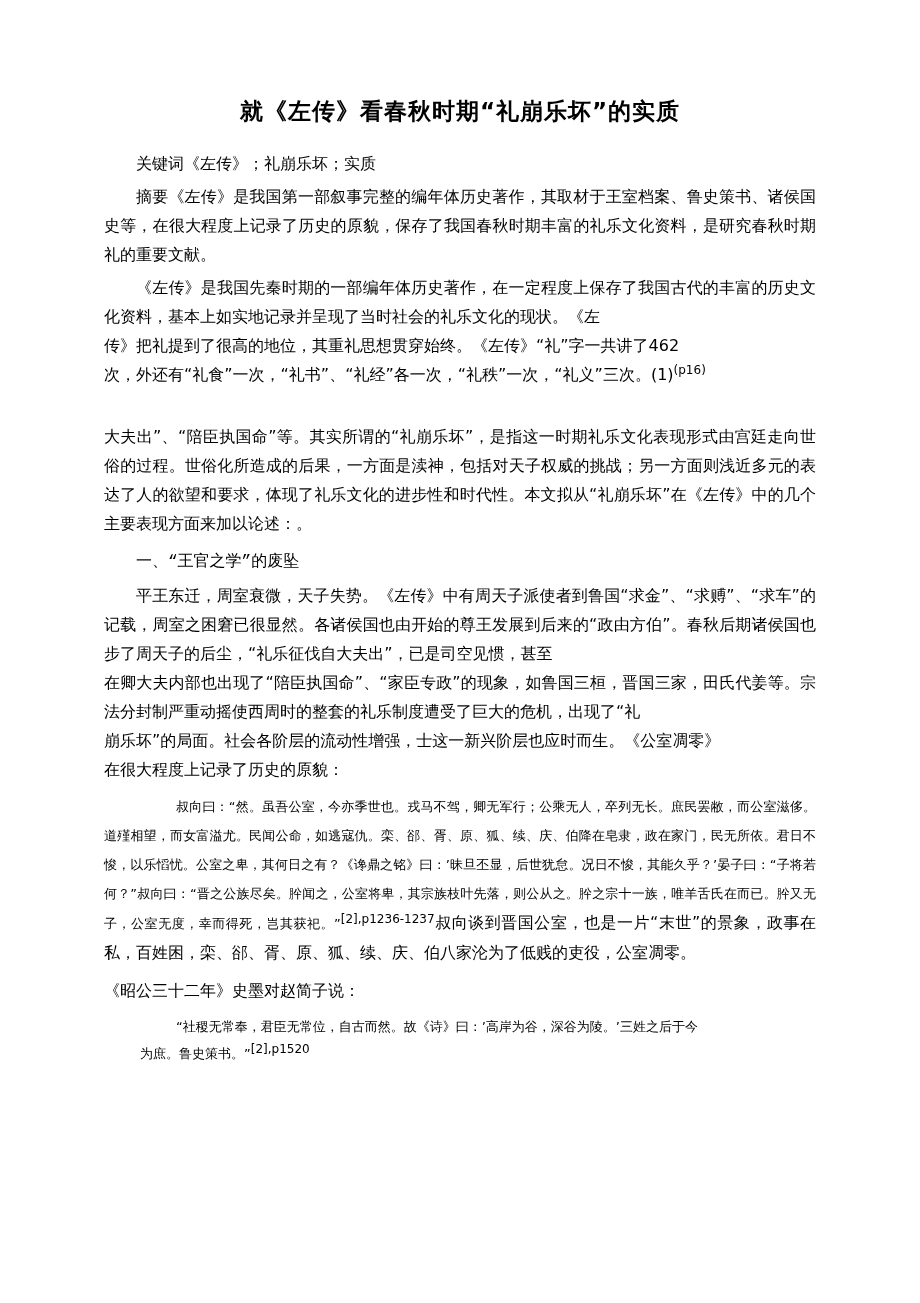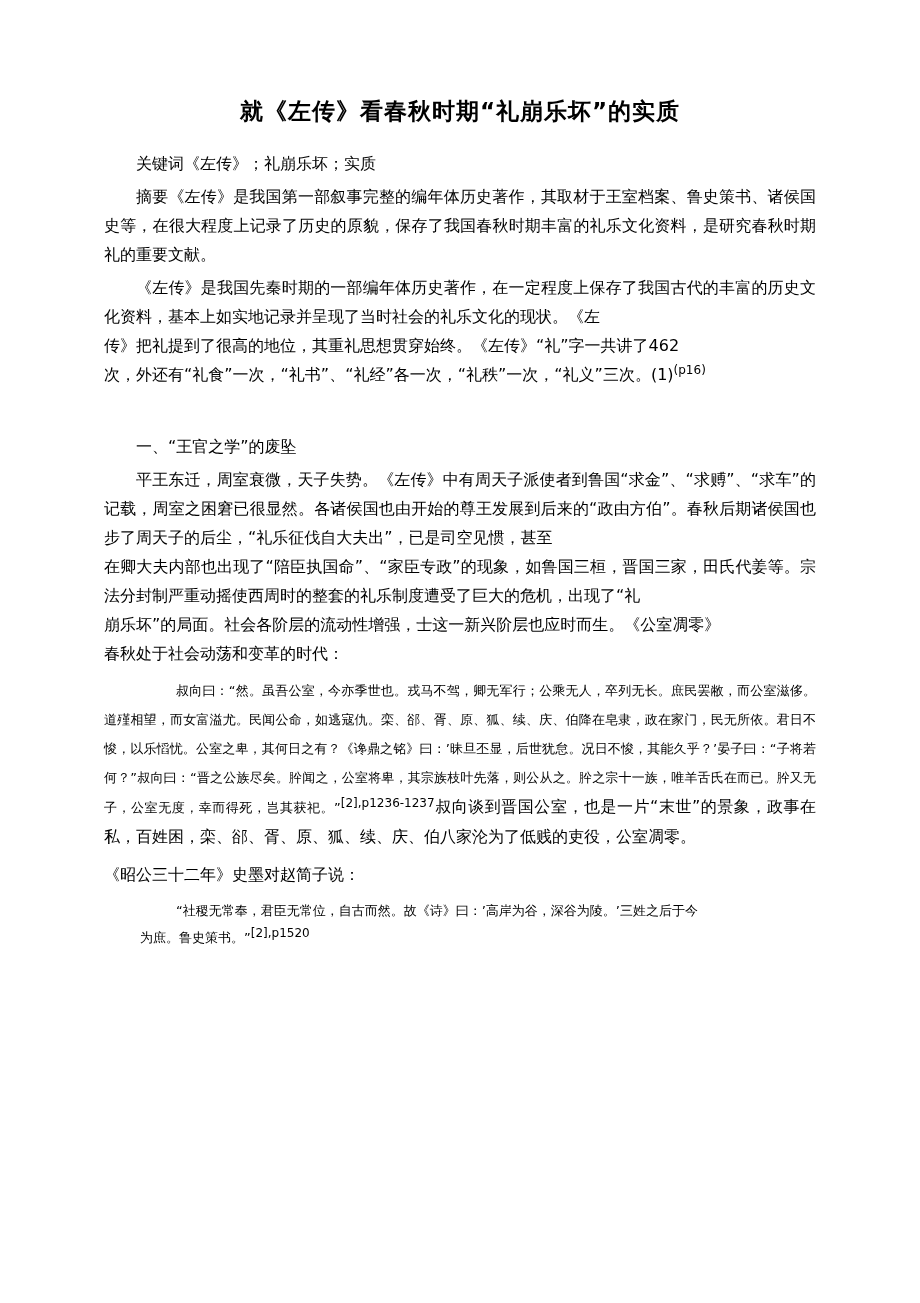--- a/index.html
+++ b/index.html
@@ -26,20 +26,21 @@
     letter-spacing: 1px;
   }
   .para, .heading {
     font-size: 16px;
     line-height: 29px;
     text-align: justify;
     margin: 4px 0;
   }
   .heading {
     margin: 10px 0 2px 0;
+    font-family: Liberation Mono, monospace;
   }
   .indent {
     text-indent: 32px;
   }
   .quote {
     font-size: 13px;
     line-height: 29px;
     text-align: justify;
     margin: 8px 0;
     text-indent: 72px;
@@ -61,20 +62,20 @@
 </style>
 </head>
 <body>
 
 <div class="page">
   <h1 class="title">就《左传》看春秋时期“礼崩乐坏”的实质</h1>
   <div>
       <p class="para indent"><span>关键词《左传》；礼崩乐坏；实质</span></p>
       <p class="para indent"><span>摘要《左传》是我国第一部叙事完整的编年体历史著作，其取材于王室档案、鲁史策书、诸侯国史等，在很大程度上记录了历史的原貌，保存了我国春秋时期丰富的礼乐文化资料，是研究春秋时期礼的重要文献。</span></p>
       <p class="para indent"><span>《左传》是我国先秦时期的一部编年体历史著作，在一定程度上保存了我国古代的丰富的历史文化资料，基本上如实地记录并呈现了当时社会的礼乐文化的现状。《左</span><br><span>传》把礼提到了很高的地位，其重礼思想贯穿始终。《左传》“礼”字一共讲了462</span><br><span>次，外还有“礼食”一次，“礼书”、“礼经”各一次，“礼秩”一次，“礼义”三次。(1)</span><sup>(p16)</sup></p>
-      <p class="para indent"><br></p>
+      <p class="para indent"><br><span>大夫出”、“陪臣执国命”等。其实所谓的“礼崩乐坏”，是指这一时期礼乐文化表现形式由宫廷走向世俗的过程。世俗化所造成的后果，一方面是渎神，包括对天子权威的挑战；另一方面则浅近多元的表达了人的欲望和要求，体现了礼乐文化的进步性和时代性。本文拟从“礼崩乐坏”在《左传》中的几个主要表现方面来加以论述：。</span></p>
       <p class="heading indent"><span>一、“王官之学”的废坠</span></p>
-      <p class="para indent"><span>平王东迁，周室衰微，天子失势。《左传》中有周天子派使者到鲁国“求金”、“求赙”、“求车”的记载，周室之困窘已很显然。各诸侯国也由开始的尊王发展到后来的“政由方伯”。春秋后期诸侯国也步了周天子的后尘，“礼乐征伐自大夫出”，已是司空见惯，甚至</span><br><span>在卿大夫内部也出现了“陪臣执国命”、“家臣专政”的现象，如鲁国三桓，晋国三家，田氏代姜等。宗法分封制严重动摇使西周时的整套的礼乐制度遭受了巨大的危机，出现了“礼</span><br><span>崩乐坏”的局面。社会各阶层的流动性增强，士这一新兴阶层也应时而生。《公室凋零》</span><br><span>春秋处于社会动荡和变革的时代：</span></p>
+      <p class="para indent"><span>平王东迁，周室衰微，天子失势。《左传》中有周天子派使者到鲁国“求金”、“求赙”、“求车”的记载，周室之困窘已很显然。各诸侯国也由开始的尊王发展到后来的“政由方伯”。春秋后期诸侯国也步了周天子的后尘，“礼乐征伐自大夫出”，已是司空见惯，甚至</span><br><span>在卿大夫内部也出现了“陪臣执国命”、“家臣专政”的现象，如鲁国三桓，晋国三家，田氏代姜等。宗法分封制严重动摇使西周时的整套的礼乐制度遭受了巨大的危机，出现了“礼</span><br><span>崩乐坏”的局面。社会各阶层的流动性增强，士这一新兴阶层也应时而生。《公室凋零》</span><br><span>在很大程度上记录了历史的原貌：</span></p>
       <p class="quote"><span class="r-small">叔向曰：“然。虽吾公室，今亦季世也。戎马不驾，卿无军行；公乘无人，卒列无长。庶民罢敝，而公室滋侈。道殣相望，而女富溢尤。民闻公命，如逃寇仇。栾、郤、胥、原、狐、续、庆、伯降在皂隶，政在家门，民无所依。君日不悛，以乐慆忧。公室之卑，其何日之有？《谗鼎之铭》曰：</span><span class="r-small">’昧旦丕显，后世犹怠。况日不悛，其能久乎？’晏子曰：“子将若何？”叔向曰：“晋之公族尽矣。肸闻之，公室将卑，其宗族枝叶先落，则公从之。肸之宗十一族，唯羊舌氏在而已。肸又无子，公室无度，幸而得死，岂其获祀。”</span><sup>[2],p1236-1237</sup><span class="r-body">叔向谈到晋国公室，也是一片“末世”的景象，政事在私，百姓困，栾、郤、胥、原、狐、续、庆、伯八家沦为了低贱的吏役，公室凋零。</span></p>
       <p class="para"><span>《昭公三十二年》史墨对赵简子说：</span></p>
       <p class="quote2"><span class="r-small">“社稷无常奉，君臣无常位，自古而然。故《诗》曰：’高岸为谷，深谷为陵。’三姓之后于今</span><br><span class="r-small">为庶。鲁史策书。”</span><sup>[2],p1520</sup></p>
     </div>
 </div>
 
 </body></html>

